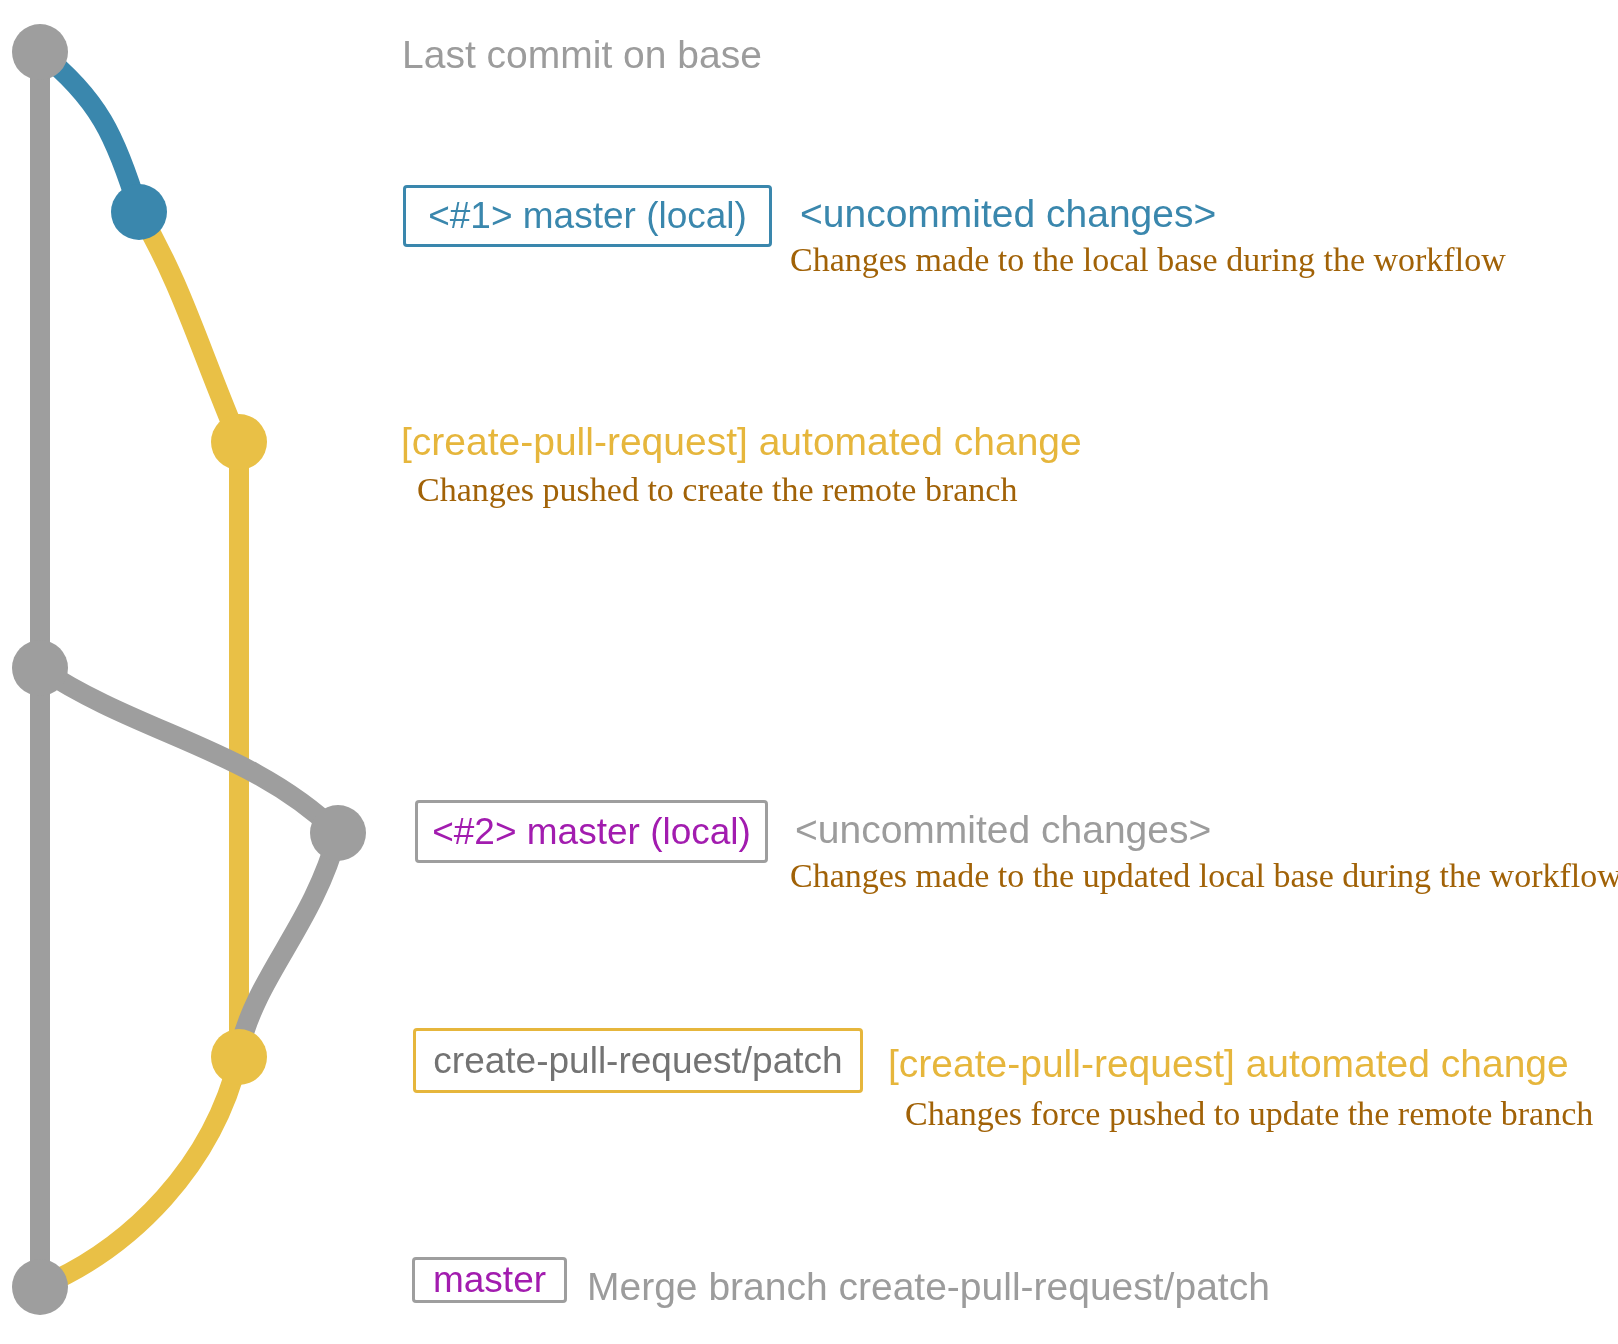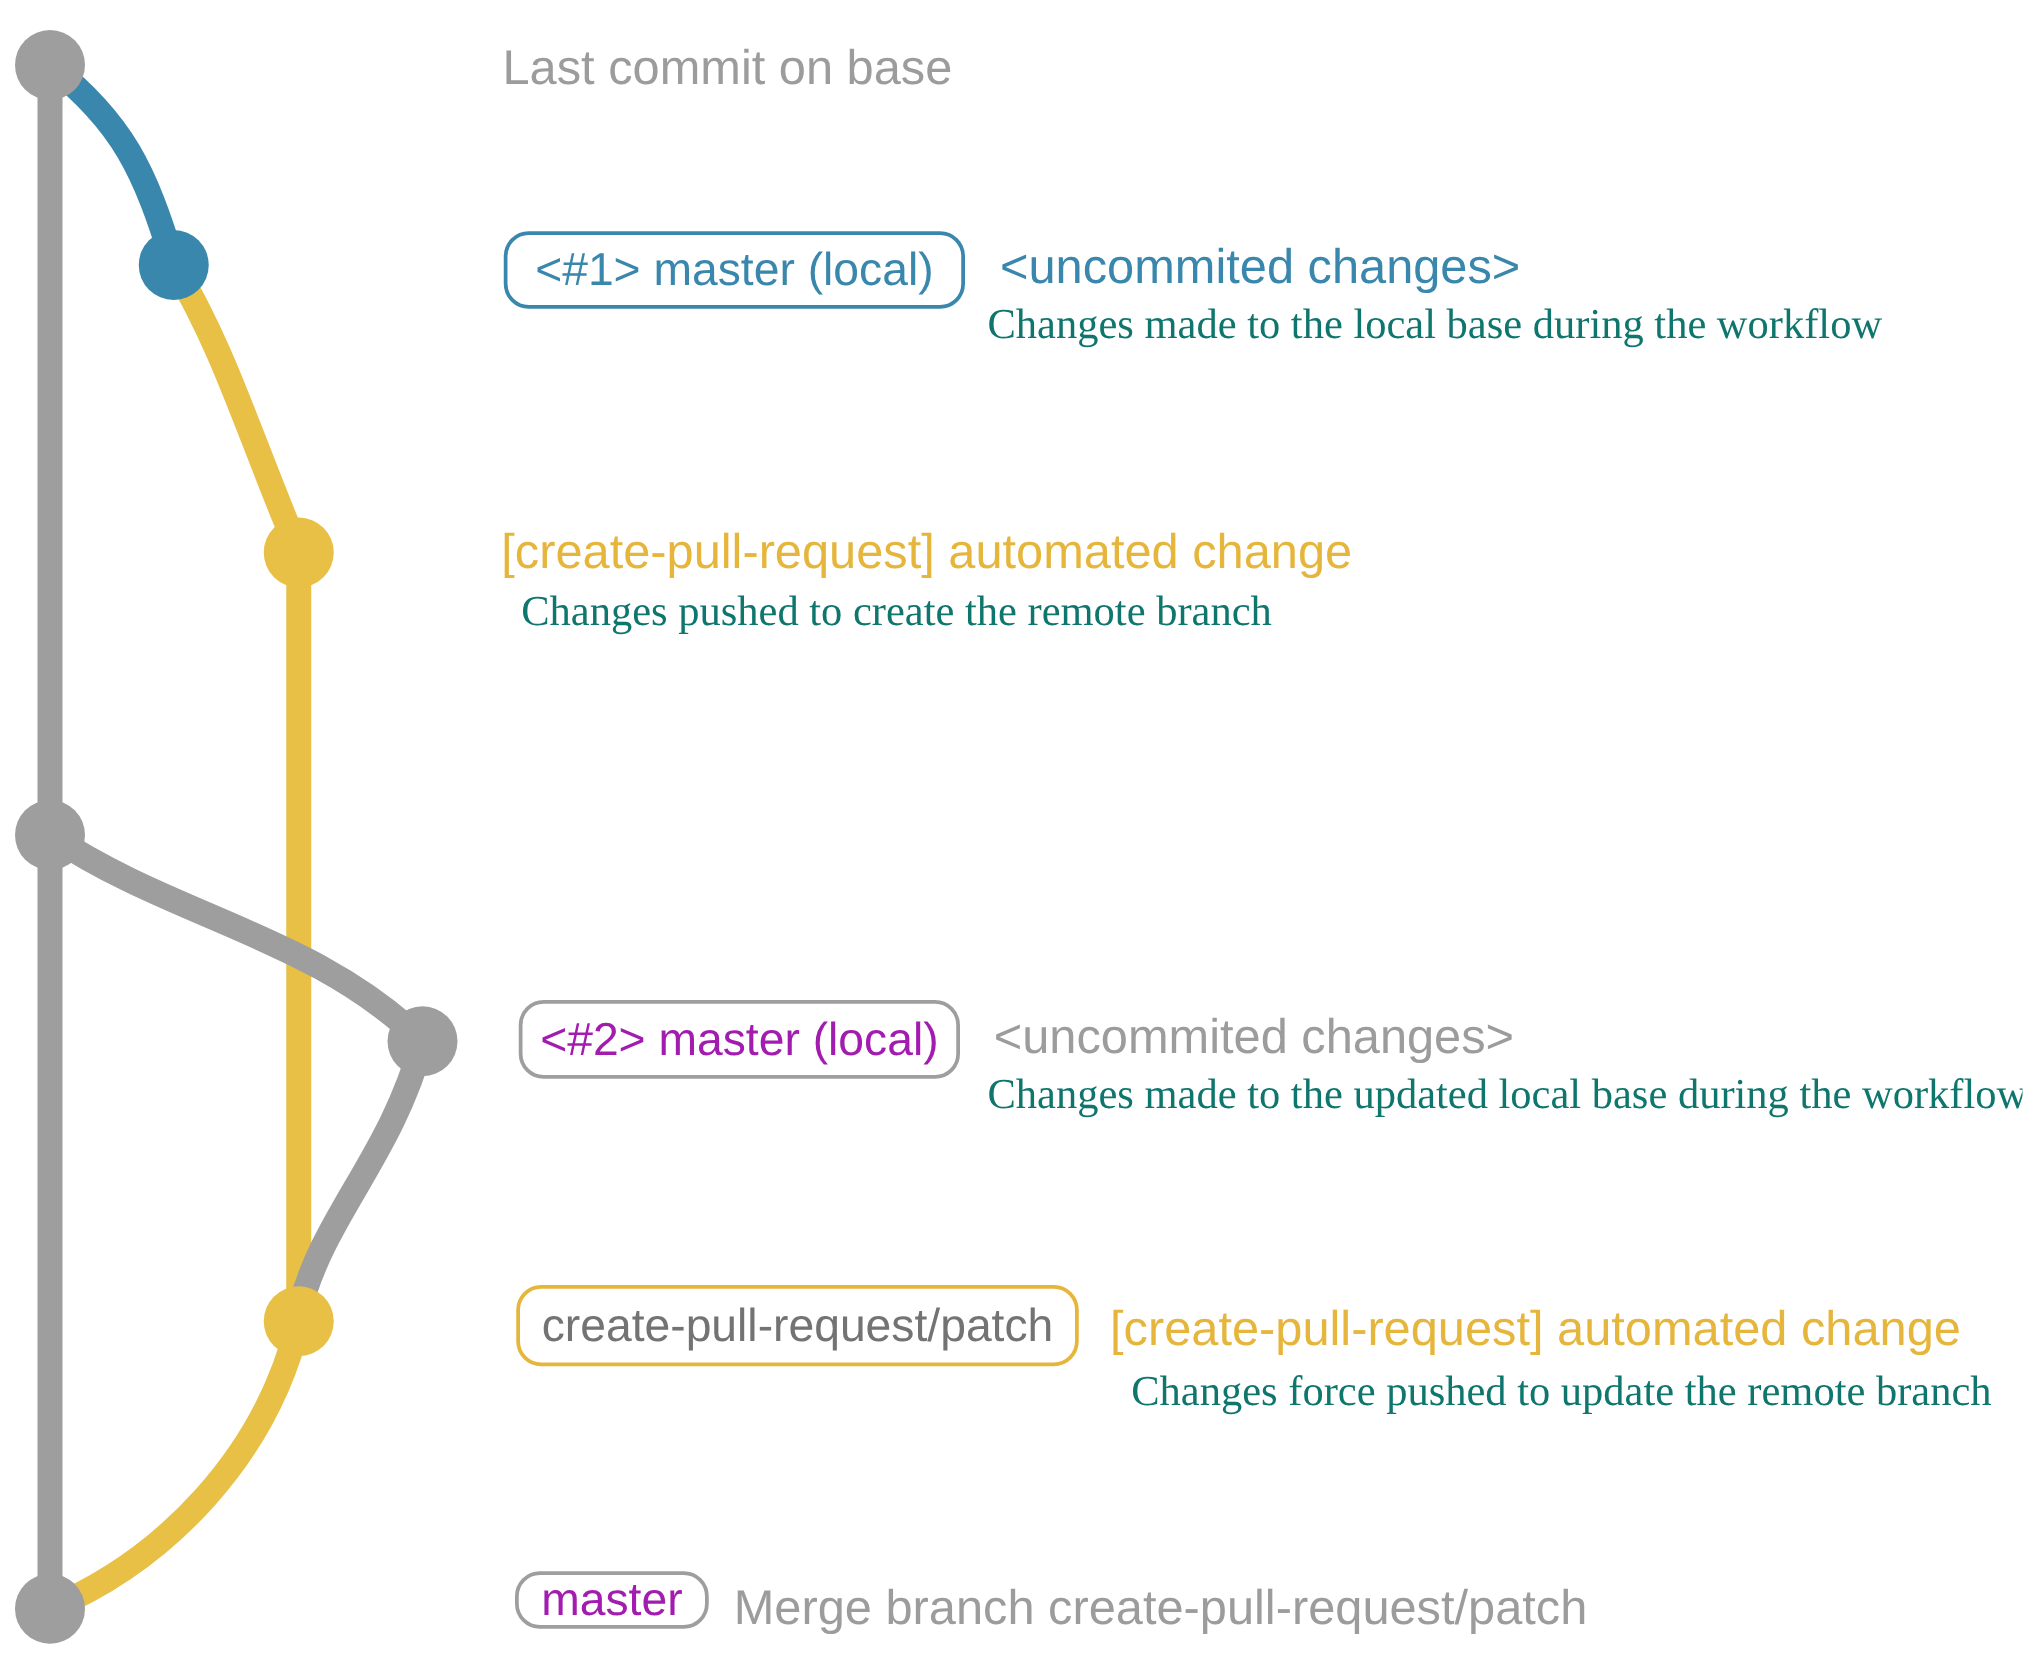--- a/index.html
+++ b/index.html
@@ -34,29 +34,29 @@
     line-height: 1.15;
   }
   .msg-blue   { color: #3a87ad; }
   .msg-yellow { color: #e6b63c; }
   .msg-gray   { color: #9c9c9c; }
 
   .note {
     font-family: "Liberation Serif", serif;
     font-size: 34px;
     line-height: 1.15;
-    color: #0f766e;
+    color: #a16207;
   }
 
   .tag {
     display: flex;
     align-items: center;
     justify-content: center;
     box-sizing: border-box;
-    border-radius: 20px;
+    border-radius: 4px;
     border: 3px solid;
     font-size: 37px;
     background: #ffffff;
   }
   .tag-blue   { border-color: #3a87ad; color: #3a87ad; }
   .tag-gray   { border-color: #9e9e9e; color: #a21caf; }
   .tag-yellow { border-color: #e6b63c; color: #737373; }
 
   
   #h-last     { left: 402px;  top: 33px; }

